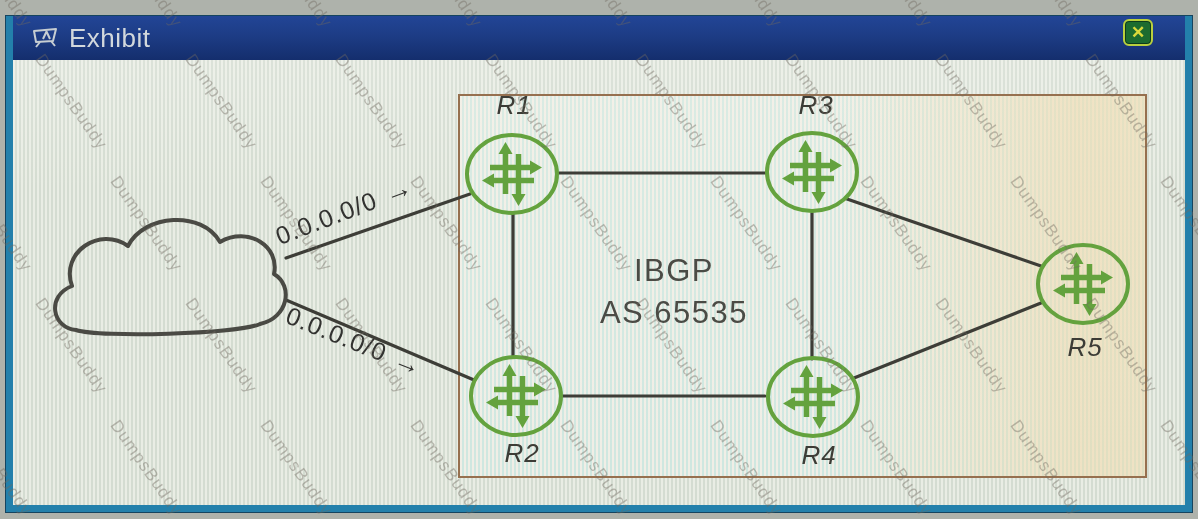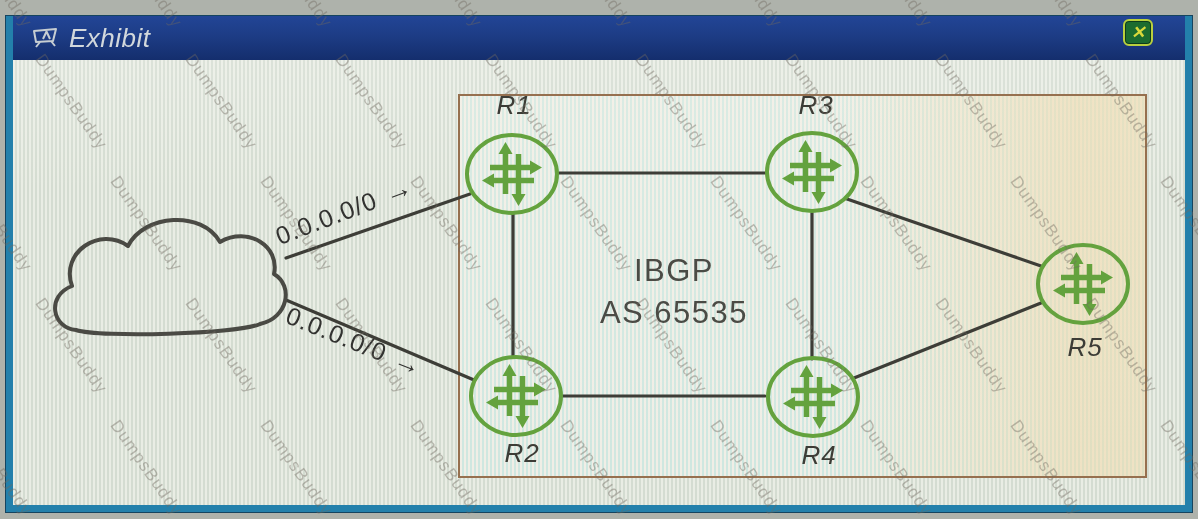--- a/index.html
+++ b/index.html
@@ -4,21 +4,21 @@
 <style>
   html,body{margin:0;padding:0;background:#9ba19a;font-family:"Liberation Sans",sans-serif;}
   #stage{position:relative;width:1198px;height:519px;overflow:hidden;background:#aeb2ab;}
 
   
   #window{position:absolute;left:6px;top:16px;width:1186px;height:496px;
     border:7px solid var(--frame);border-top:none;box-sizing:border-box;
     box-shadow:inset 0 0 0 1px #1a5d80, 0 0 0 1px #15445f;}
   #titlebar{position:absolute;left:0;top:0;right:0;height:44px;
     background:linear-gradient(180deg,#224596 0%,var(--titlebar) 45%,#142e6d 100%);
-    display:flex;align-items:center;font-style:italic;}
+    display:flex;align-items:center;}
   #title-text{color:#d2d8dc;font-size:26px;margin-left:10px;letter-spacing:.5px;}
   #exhibit-icon{margin-left:18px;flex:0 0 auto;}
   #close-btn{position:absolute;right:32px;top:3px;width:30px;height:27px;
     background:var(--close-bg);border:2px solid var(--close-border);border-radius:6px;
     color:var(--close-x);font-size:17px;font-weight:bold;line-height:24px;text-align:center;
     box-sizing:border-box;cursor:pointer;box-shadow:inset 0 0 0 1px #0d3c1c;}
   #content{position:absolute;left:0;top:44px;right:0;bottom:0;
     background:
       linear-gradient(180deg,rgba(255,255,255,.18),rgba(255,255,255,0) 30%),
       repeating-linear-gradient(90deg,#e9ede4 0 2px,#d4dcd1 2px 4px);}

